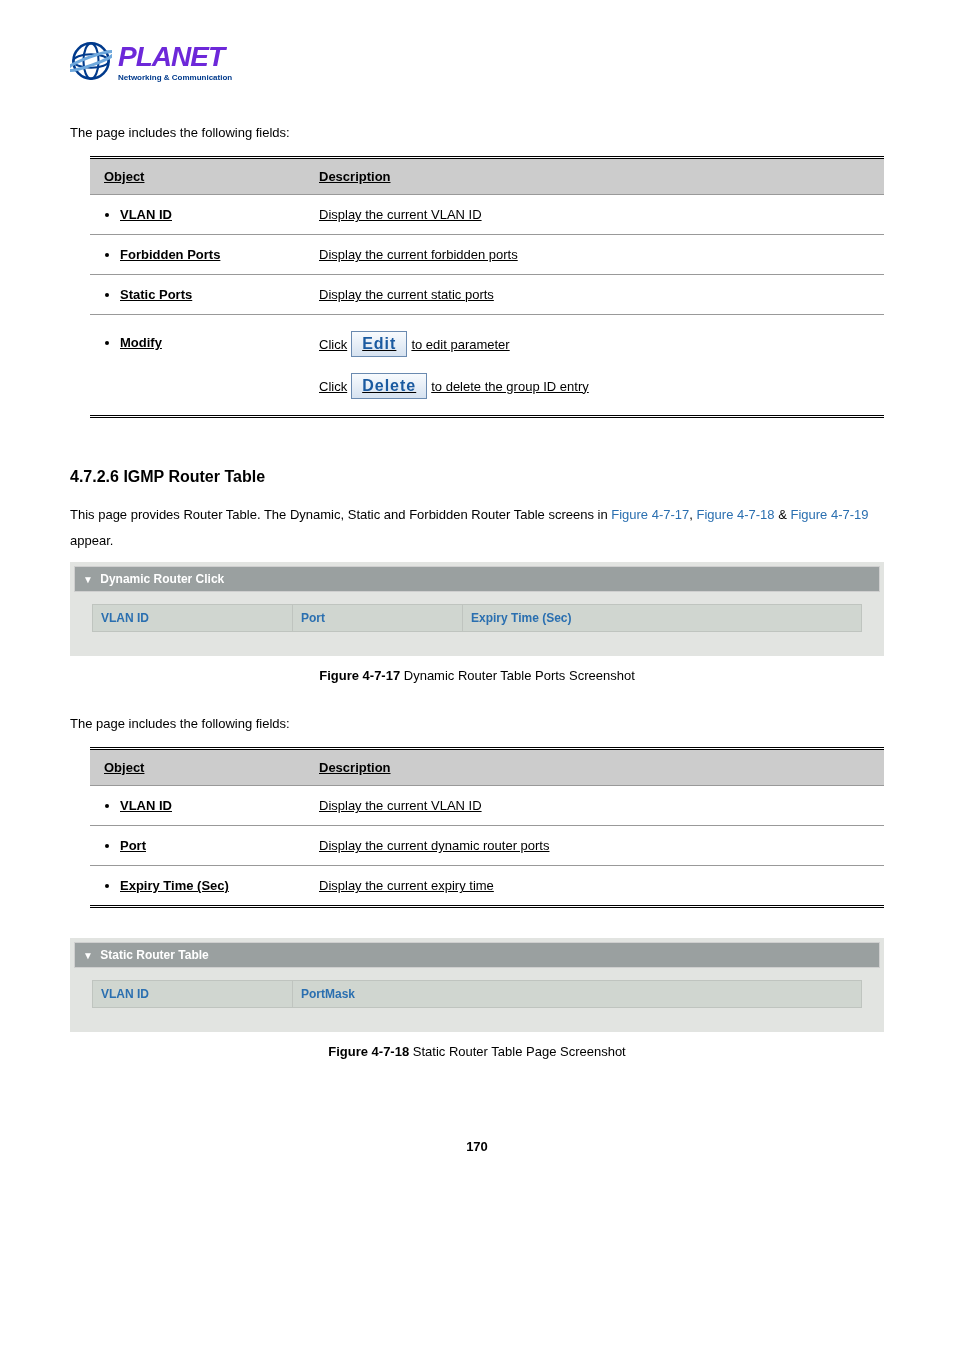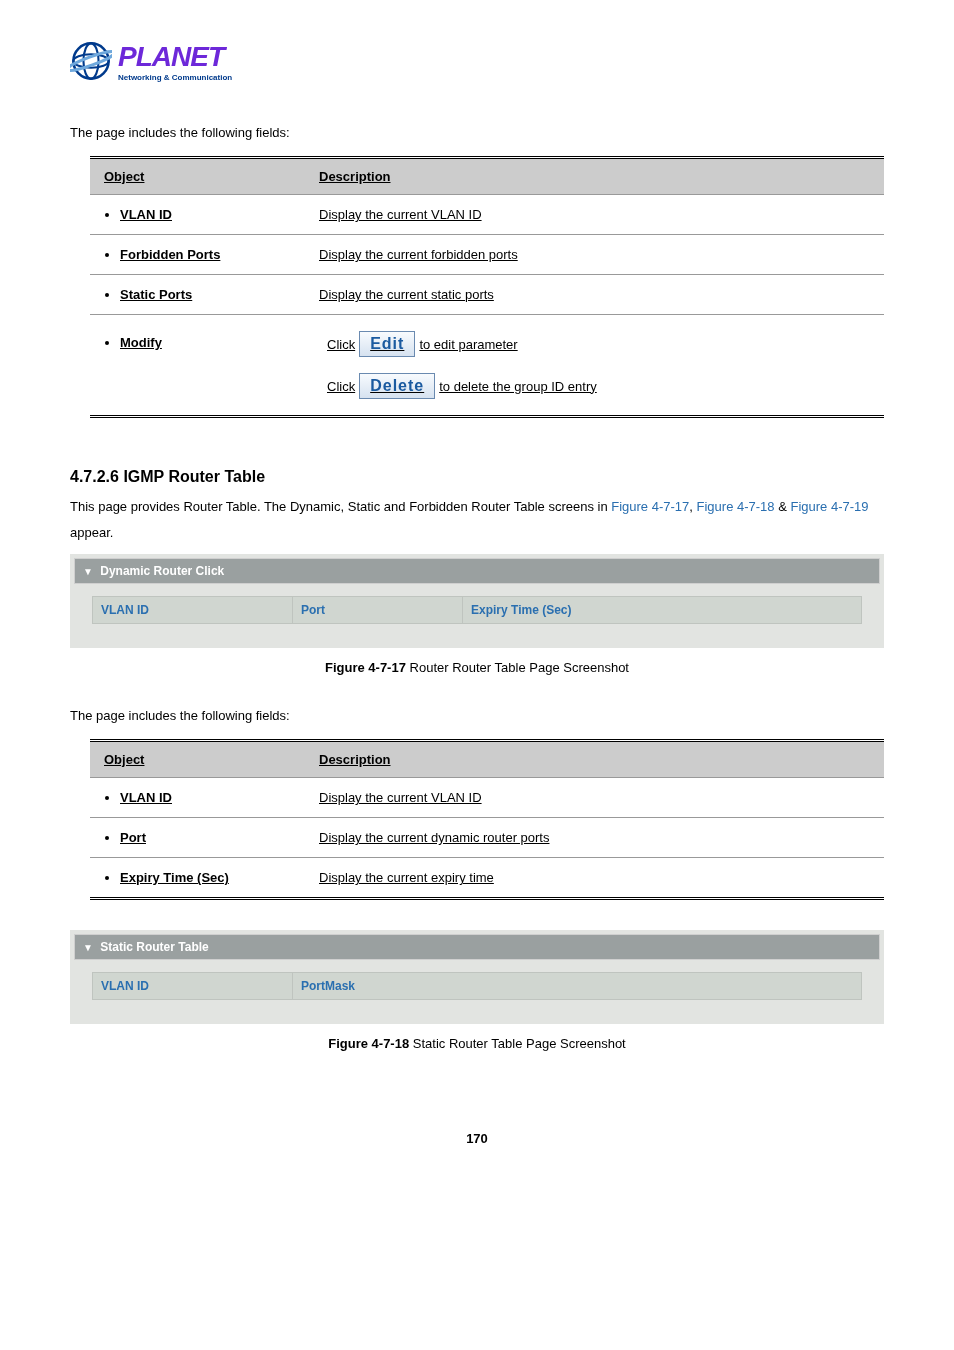--- a/index.html
+++ b/index.html
@@ -56,21 +56,21 @@
     }
     .bullet {
       list-style: disc;
       margin-left: 16px;
       font-weight: bold;
     }
     .bullet li { padding: 2px 0; }
     .h3 {
       font-size: 16px;
       font-weight: bold;
-      margin-bottom: 8px;
+      margin-bottom: 16px;
     }
     .body-para { line-height: 2.0; margin-bottom: 2px; }
     .link { color: #2a6fb0; }
     .img-btn {
       display: inline-block;
       border: 1px solid #6a8ab0;
       background: linear-gradient(#f8fbfe, #d6e2f0);
       color: #1a5aa0;
       font-weight: bold;
       padding: 3px 10px;
@@ -106,21 +106,21 @@
       border: 1px solid #bfc4bf;
       border-right: none;
       color: #2a6fb0;
       font-weight: bold;
       font-size: 12px;
       padding: 6px 8px;
     }
     .col-header-row .cell:last-child { border-right: 1px solid #bfc4bf; }
     .figcaption { text-align: center; margin: 12px 0 30px 0; }
     .figcaption b { font-weight: bold; }
-    .modify-cell .line { display: flex; align-items: center; margin: 6px 8px; }
+    .modify-cell .line { display: flex; align-items: center; margin: 6px 0; }
     .page-num { text-align: center; margin-top: 80px; font-weight: bold; }
   </style>
 </head>
 <body>
 
 <div class="logo-area">
   <svg class="logo-svg" viewBox="0 0 100 100">
     <circle cx="50" cy="50" r="42" fill="none" stroke="#003a8c" stroke-width="6"></circle>
     <ellipse cx="50" cy="50" rx="42" ry="16" fill="none" stroke="#003a8c" stroke-width="5"></ellipse>
     <ellipse cx="50" cy="50" rx="18" ry="42" fill="none" stroke="#003a8c" stroke-width="5"></ellipse>
@@ -200,21 +200,21 @@
   <div class="panel-body">
     <div class="col-header-row">
       <div class="cell" style="width:200px;">VLAN ID</div>
       <div class="cell" style="width:170px;">Port</div>
       <div class="cell" style="flex:1;">Expiry Time (Sec)</div>
     </div>
   </div>
 </div>
 
 <p class="figcaption">
-  <b>Figure 4-7-17</b><span> Router Router Table Page Screenshot</span>
+  <b>Figure 4-7-17</b><span> Dynamic Router Table Ports Screenshot</span>
 </p>
 
 <p class="intro-text">The page includes the following fields:</p>
 
 <table class="def-table" style="margin-left:20px; width:calc(100% - 20px); margin-bottom:30px;">
   <tbody>
       <tr class="def-header">
     <td class="col-obj">Object</td>
     <td>Description</td>
   </tr>

